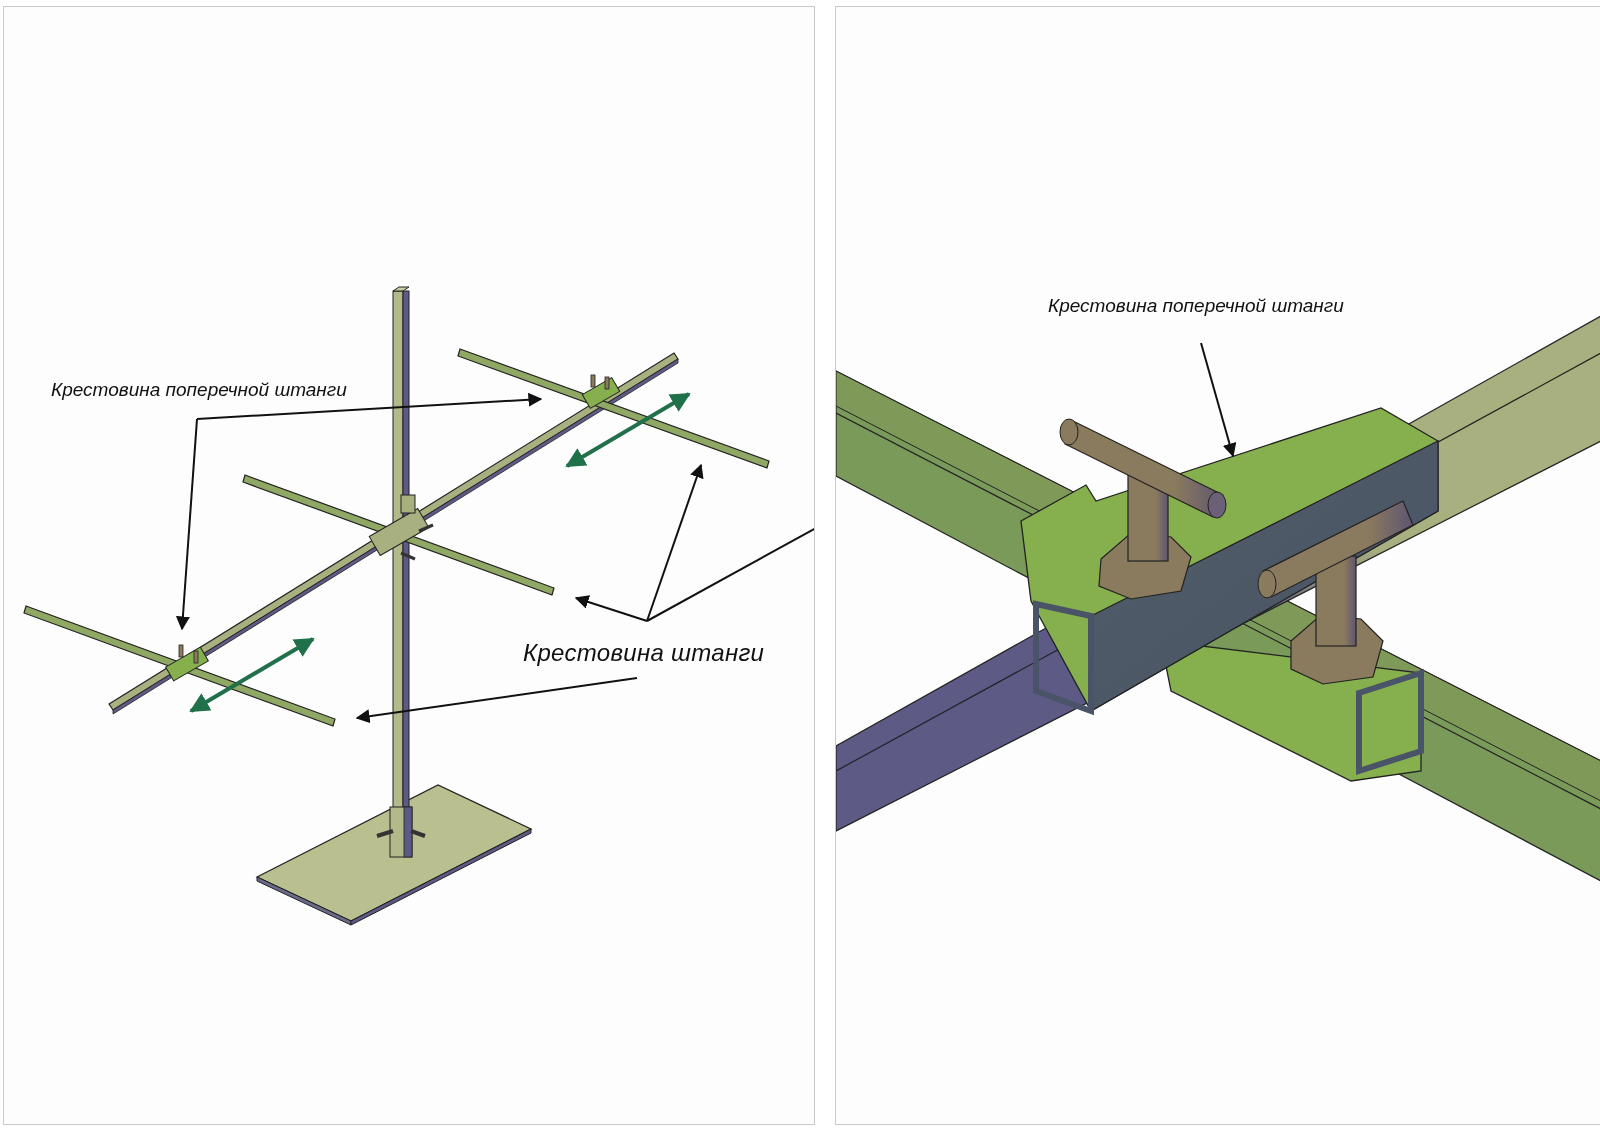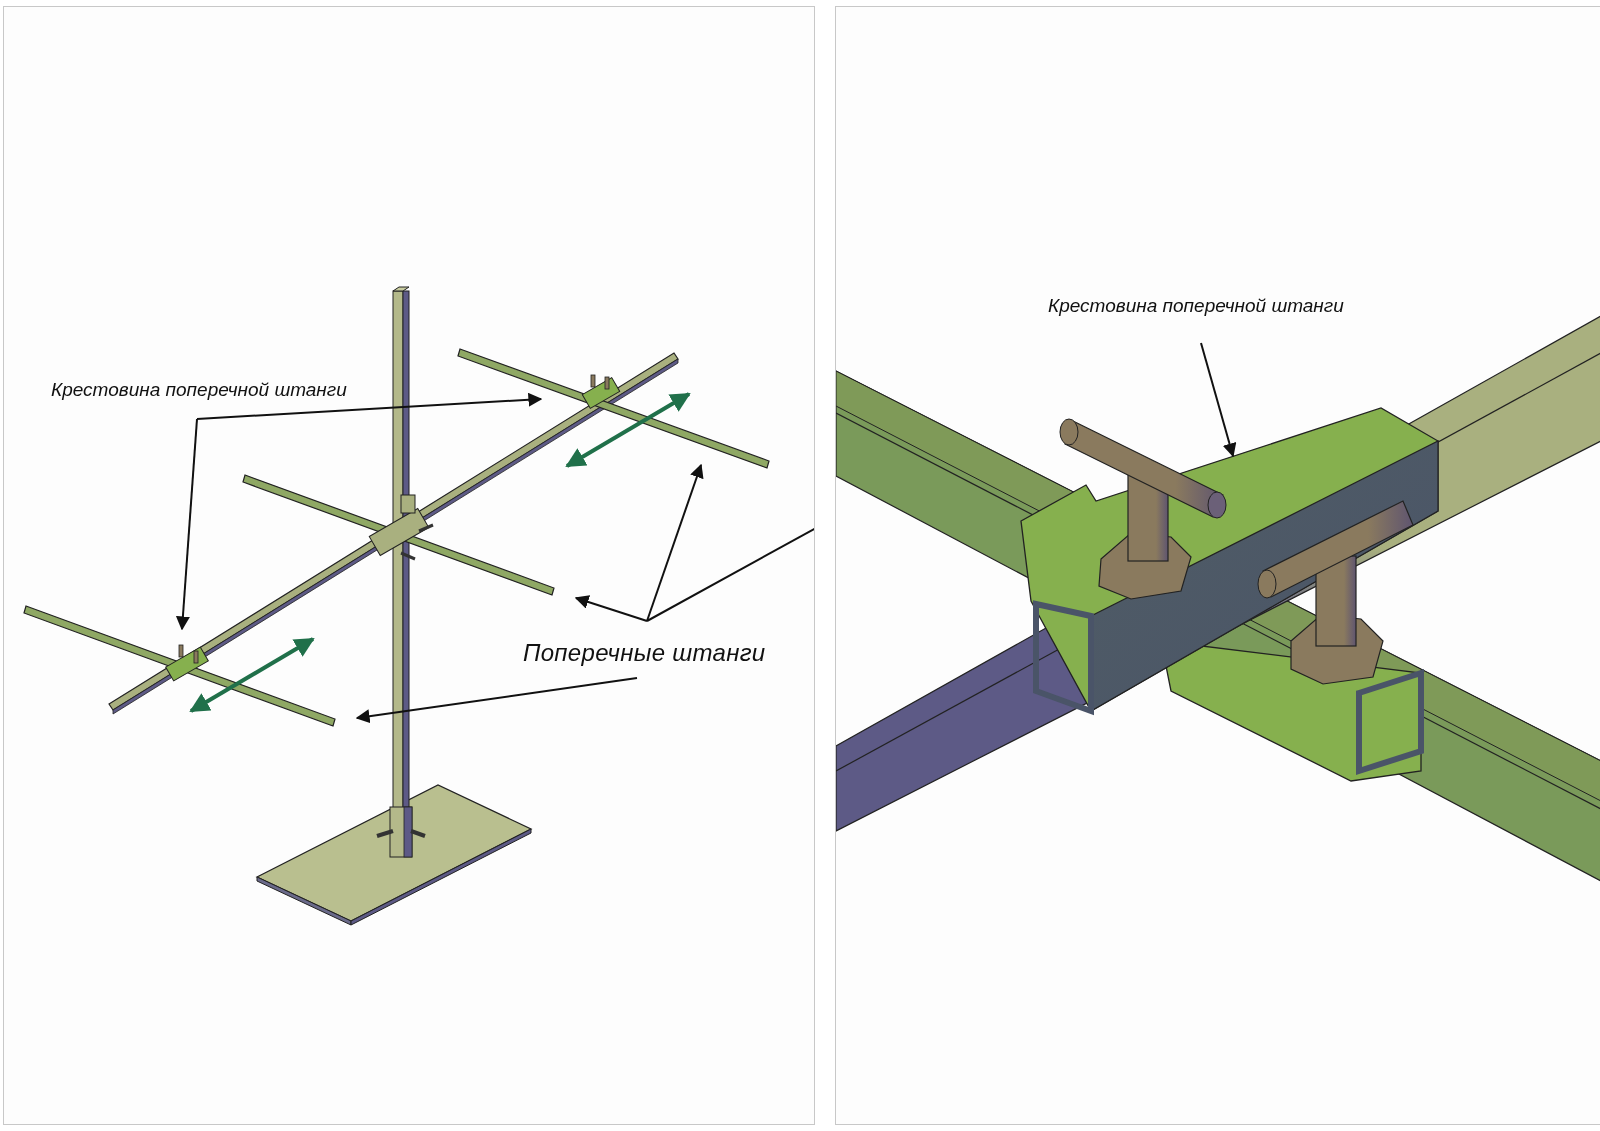--- a/index.html
+++ b/index.html
@@ -80,21 +80,21 @@
     <polyline points="196,418 540,398" fill="none" stroke="#111" stroke-width="2" marker-end="url(#arrowBlack)"></polyline>
     <polyline points="196,418 181,628" fill="none" stroke="#111" stroke-width="2" marker-end="url(#arrowBlack)"></polyline>
 
     <line x1="646" y1="620" x2="575" y2="597" stroke="#111" stroke-width="2" marker-end="url(#arrowBlack)"></line>
     <line x1="646" y1="620" x2="700" y2="464" stroke="#111" stroke-width="2" marker-end="url(#arrowBlack)"></line>
     <line x1="646" y1="620" x2="853" y2="506" stroke="#111" stroke-width="2" marker-end="url(#arrowBlack)"></line>
     <line x1="636" y1="677" x2="356" y2="717" stroke="#111" stroke-width="2" marker-end="url(#arrowBlack)"></line>
   </svg>
 
   <div class="label label-small" style="left:47px; top:372px;">Крестовина поперечной штанги</div>
-  <div class="label label-large" style="left:519px; top:632px;">Поперечные штанги</div>
+  <div class="label label-large" style="left:519px; top:632px;">Крестовина штанги</div>
 </div>
 
 <div class="panel" id="right-panel">
   <svg width="765" height="1119" viewBox="835 6 765 1119">
     <defs>
       <linearGradient id="purpleTube" x1="0" y1="0" x2="0" y2="1">
         <stop offset="0" stop-color="#a9b07f"></stop>
         <stop offset="0.45" stop-color="#a9b07f"></stop>
         <stop offset="0.6" stop-color="#5d5a86"></stop>
         <stop offset="1" stop-color="#5d5a86"></stop>

